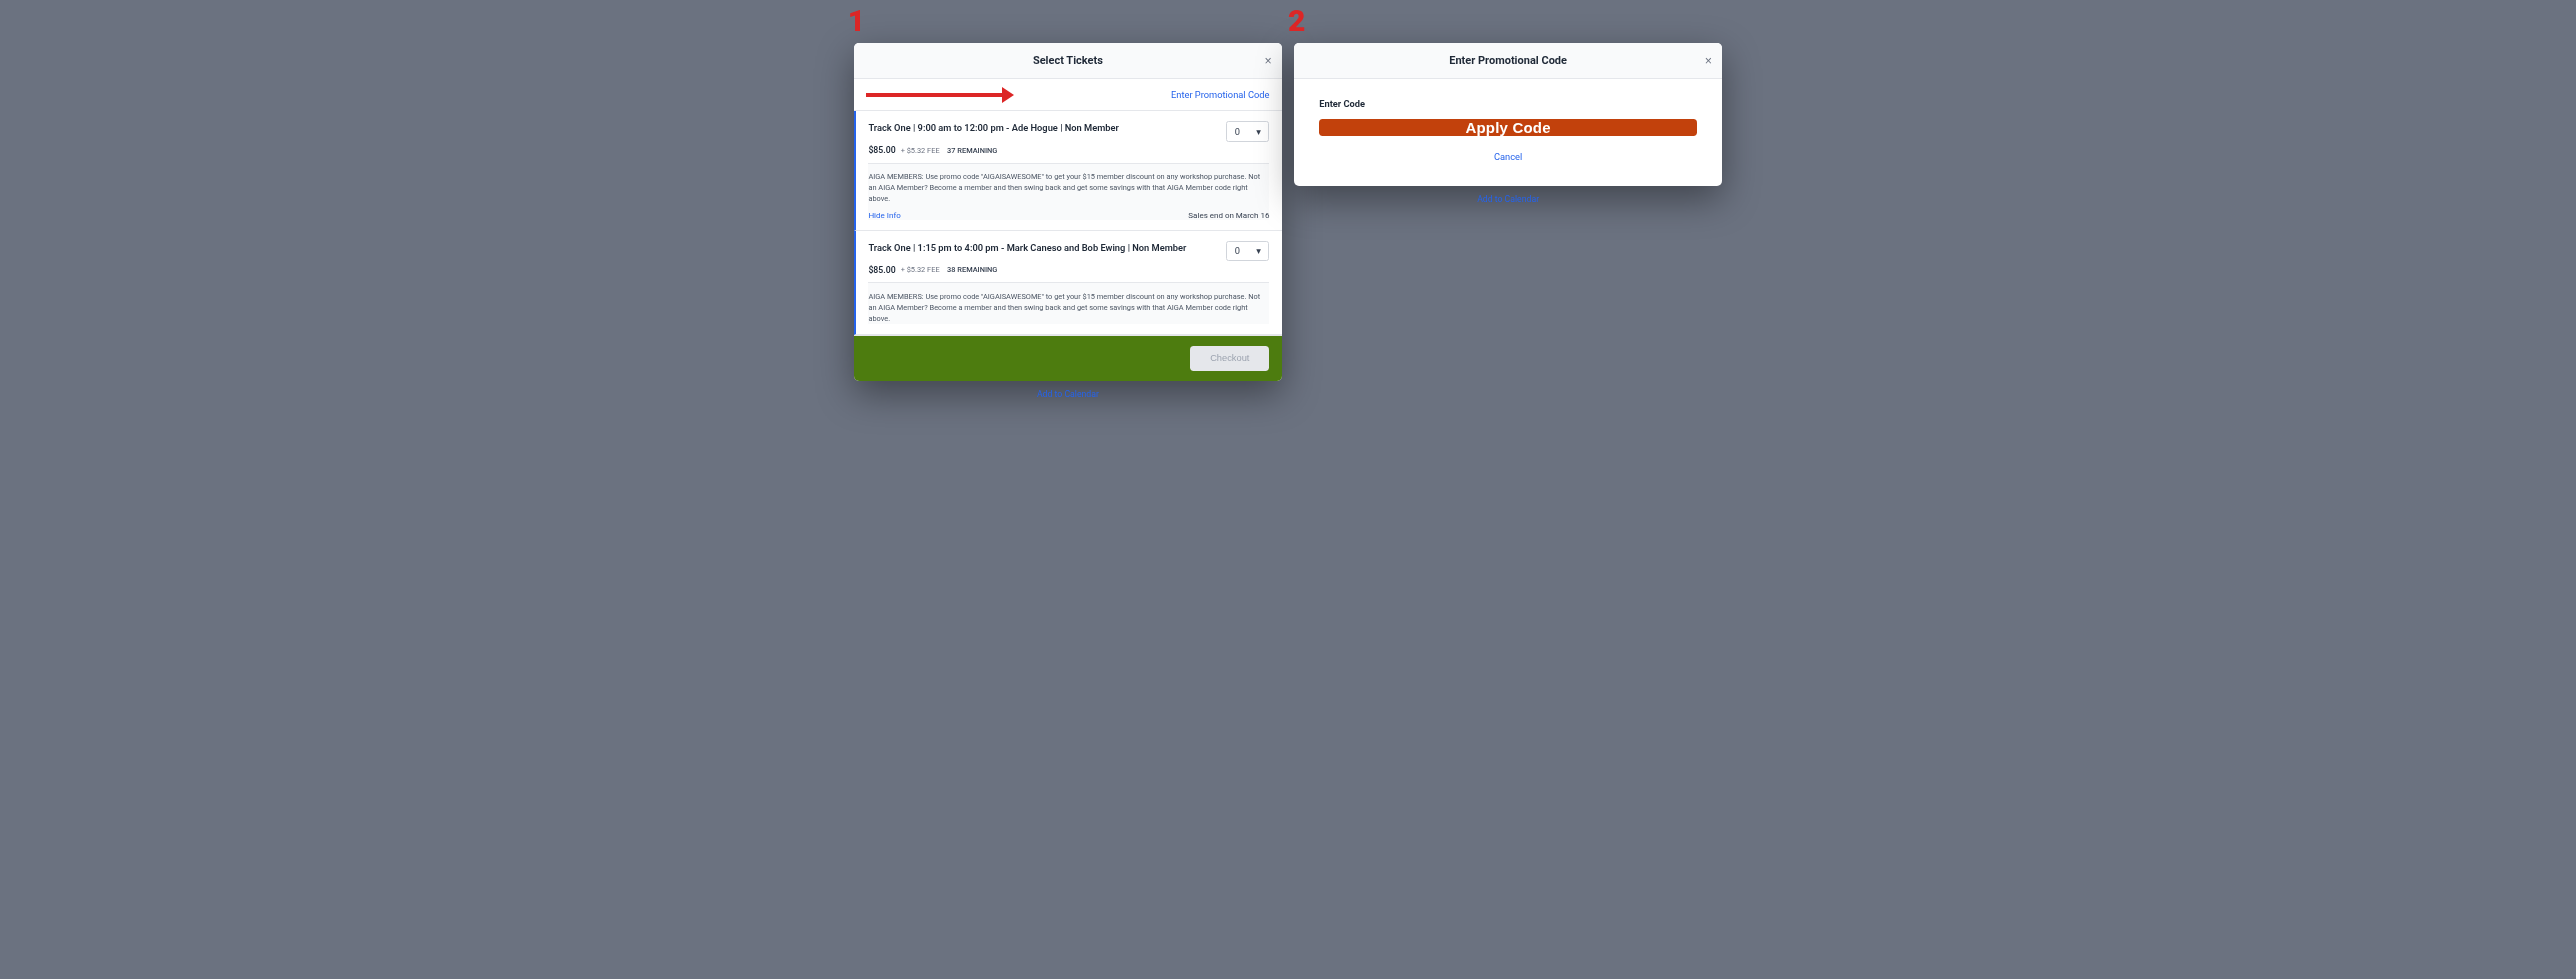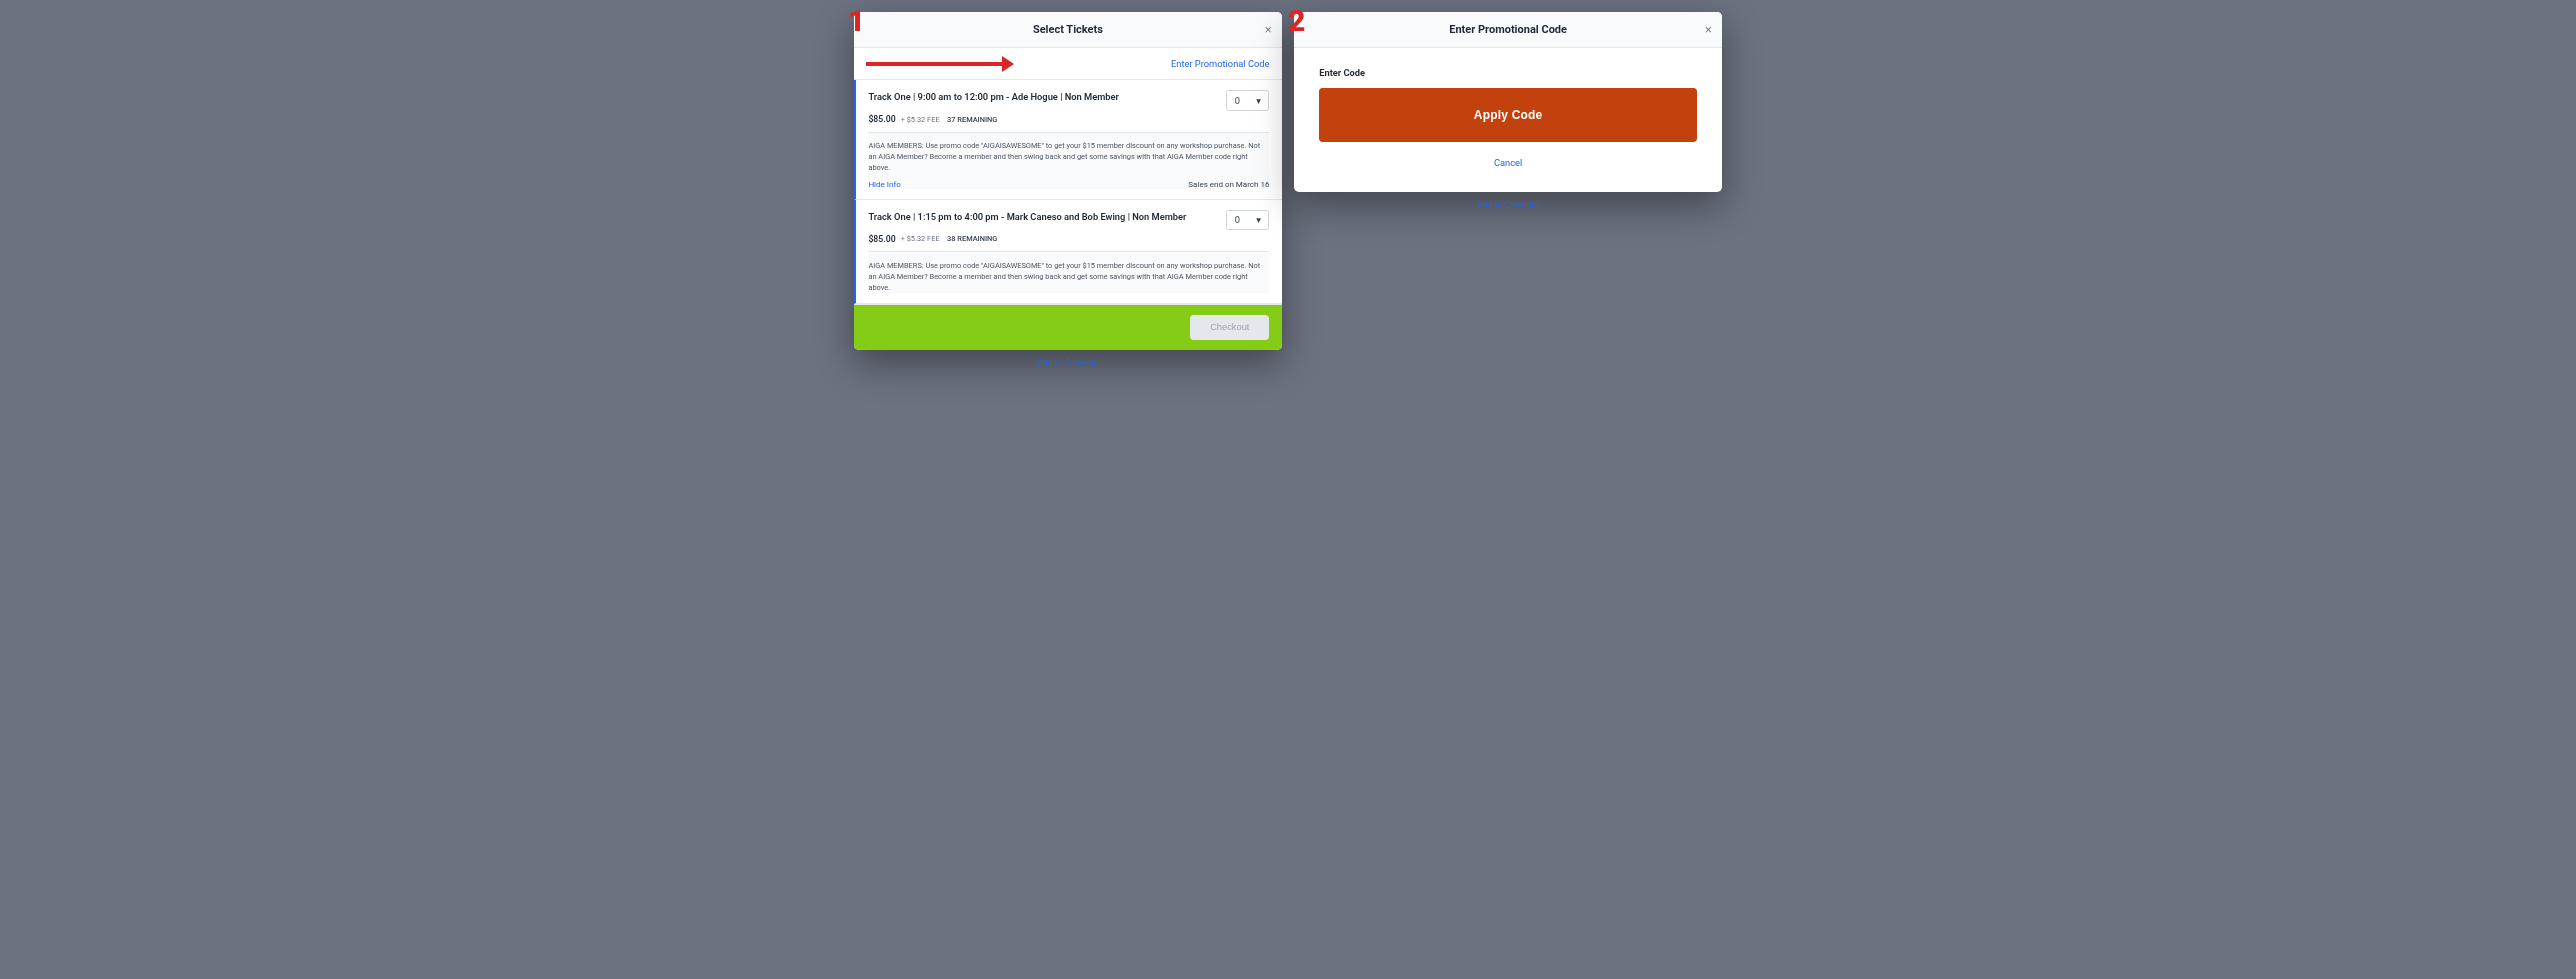--- a/index.html
+++ b/index.html
@@ -40,20 +40,21 @@
       position: relative;
       flex: 1;
     }
 
     .modal {
       background: #ffffff;
       border-radius: 5px;
       box-shadow: 0 12.4px 37px rgba(0,0,0,0.4);
       overflow: hidden;
       width: 100%;
+      margin-top: 31px;
     }
 
     
     .modal-header {
       display: flex;
       align-items: center;
       justify-content: center;
       padding: 11px 12.4px;
       border-bottom: 0.6px solid #e5e7eb;
       position: relative;
@@ -223,21 +224,21 @@
       font-size: 8px;
       color: #374151;
     }
 
     
     .modal-footer {
       padding: 10px 12.4px;
       border-top: 0.6px solid #e5e7eb;
       display: flex;
       justify-content: flex-end;
-      background: #84cc16;
+      background: #4d7c0f;
     }
 
     .checkout-btn {
       background: #e5e7eb;
       color: #9ca3af;
       border: none;
       padding: 7.4px 20px;
       border-radius: 3.7px;
       font-size: 9.3px;
       font-weight: 500;
@@ -275,23 +276,23 @@
       background: #fefce8;
       color: #1f2937;
       outline: none;
     }
 
     .apply-code-btn {
       width: 100%;
       background: #c2410c;
       color: white;
       border: none;
-      padding: 20px;
+      padding: 0;
       border-radius: 3.7px;
-      font-size: 12px;
+      font-size: 15px;
       font-weight: 700;
       cursor: pointer;
       letter-spacing: 0.2px;
     }
 
     .cancel-link {
       display: block;
       text-align: center;
       width: 100%;
       color: #2563eb;

